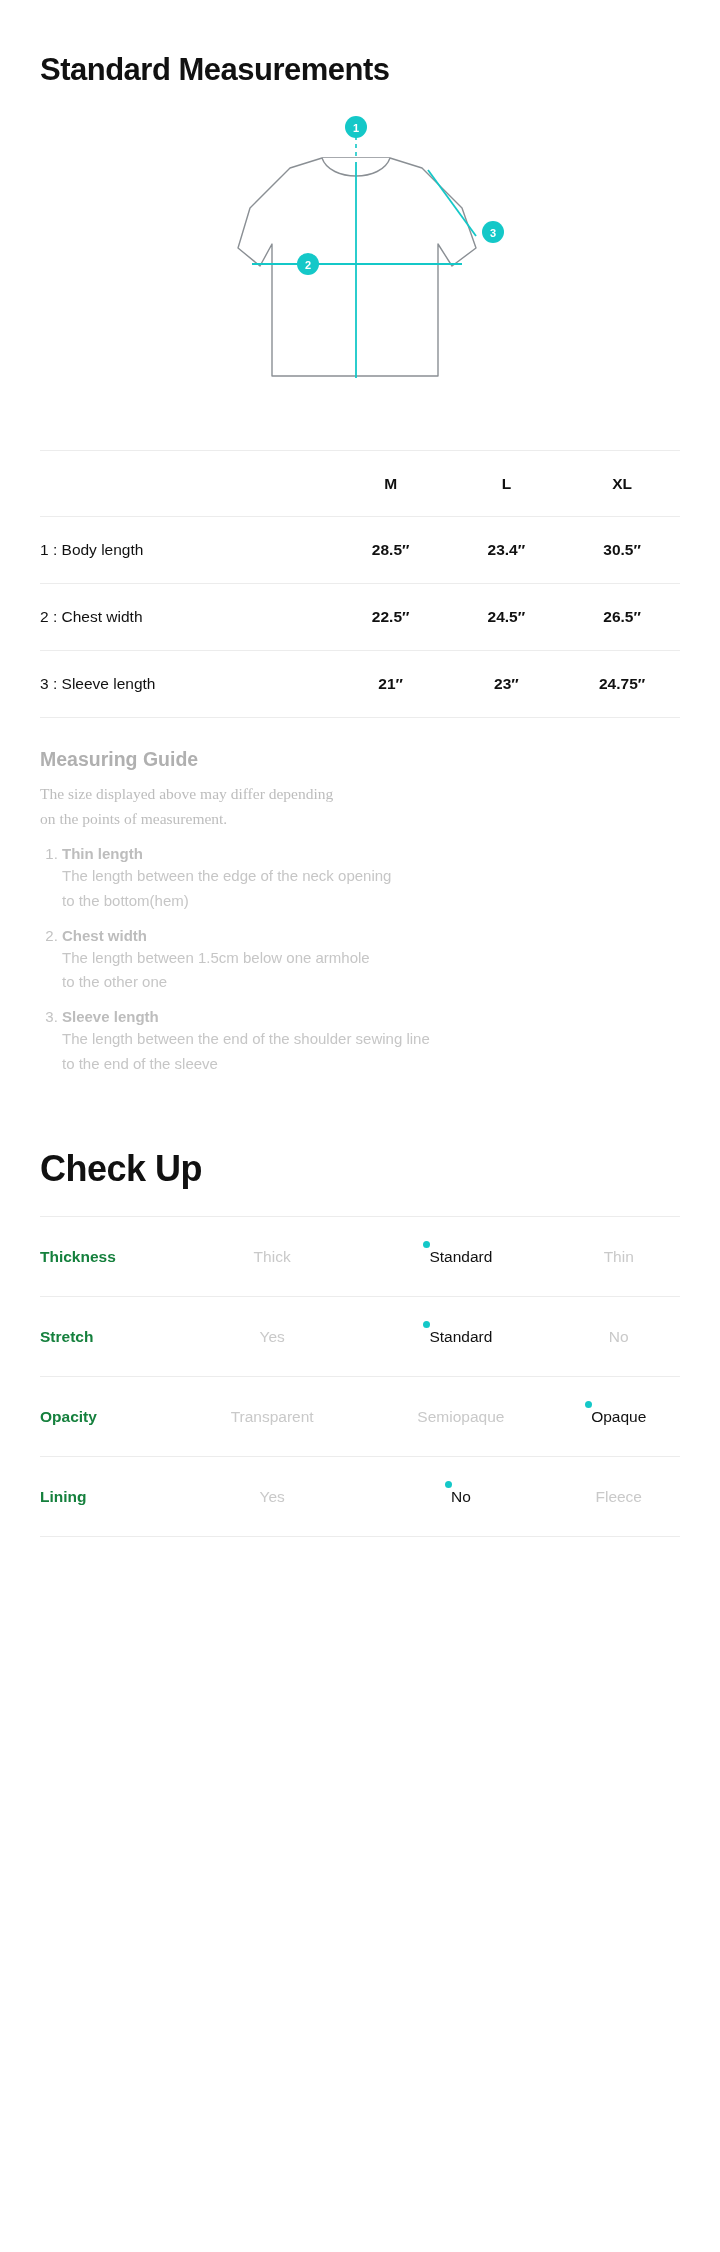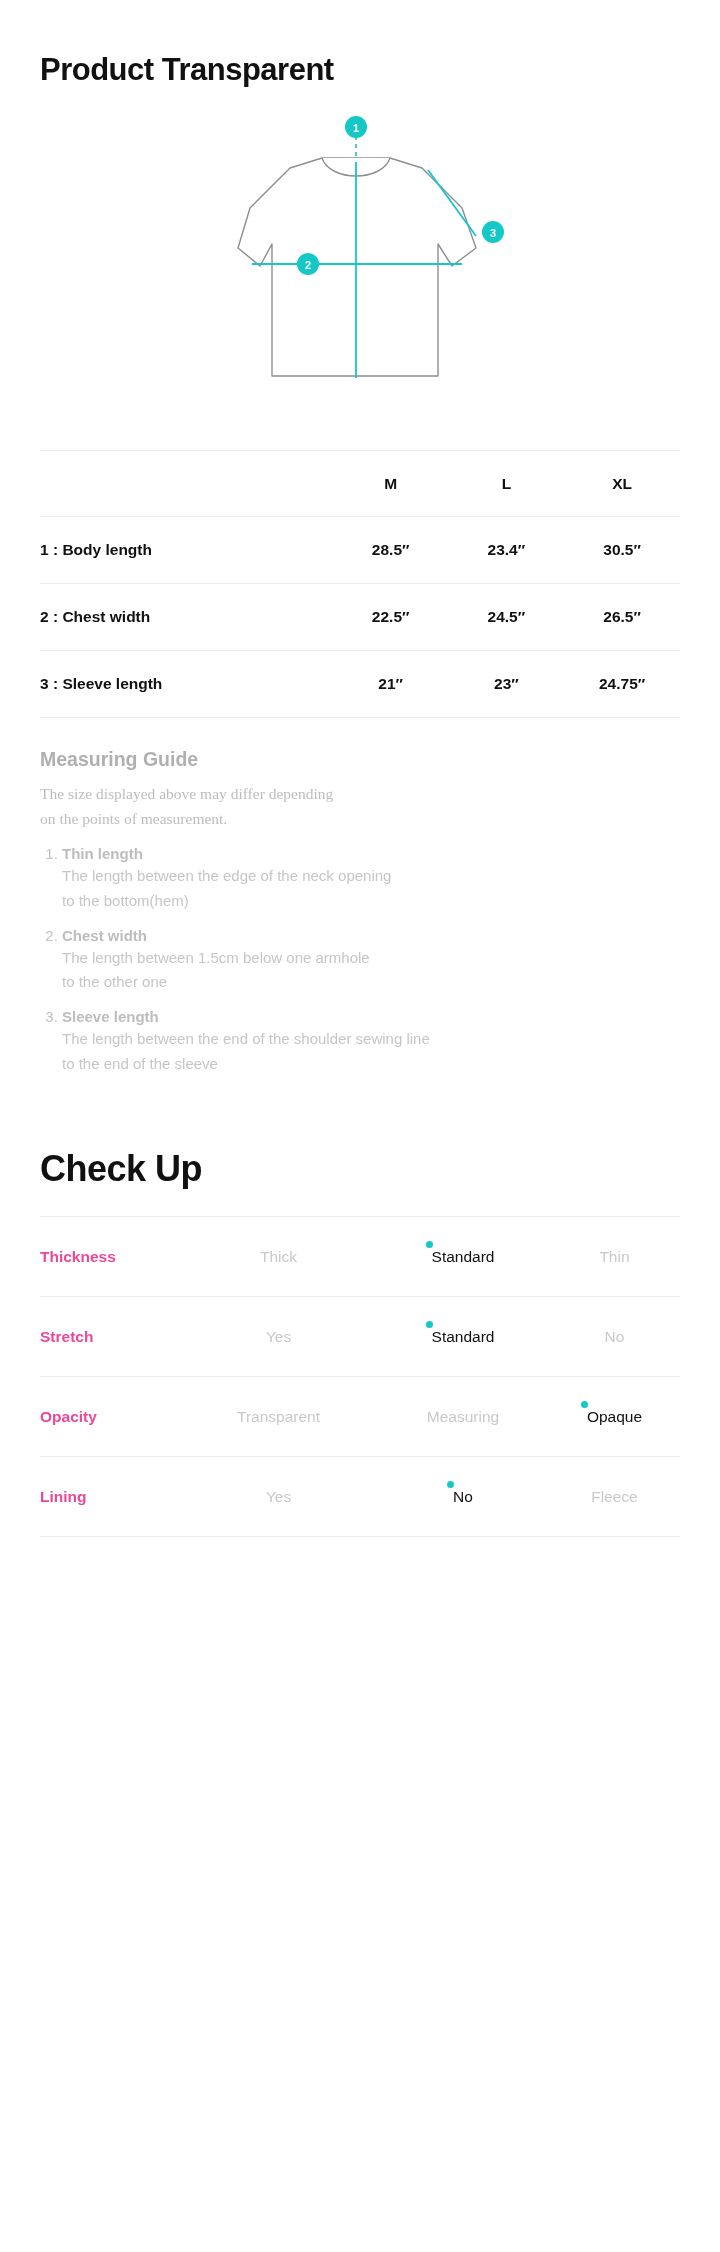--- a/index.html
+++ b/index.html
@@ -47,21 +47,21 @@
     color: #111;
     border-top: 1px solid #ececec;
     border-bottom: 1px solid #ececec;
   }
   .table thead th.label-col { text-align: left; }
   .table tbody td {
     height: 67px;
     vertical-align: middle;
     border-bottom: 1px solid #ececec;
     color: #111;
-    font-weight: bold;
+    font-weight: normal;
   }
   .table tbody td.label-col {
     text-align: left;
     font-size: 15.5px;
     width: 215px;
   }
   .table td.val, .table th.val {
     text-align: center;
     width: 85px;
     font-weight: bold;
@@ -123,21 +123,21 @@
   }
   .checkup tr { border-top: 1px solid #ececec; }
   .checkup tr:last-child { border-bottom: 1px solid #ececec; }
   .checkup td {
     height: 80px;
     vertical-align: middle;
     font-size: 15.5px;
   }
   .checkup td.cu-label {
     font-weight: bold;
-    color: #ec4899;
+    color: #15803d;
     width: 140px;
     text-align: left;
     margin-left: 44px;
   }
   .checkup td.cu-opt {
     text-align: center;
     color: #c9c9c9;
     position: relative;
   }
   .checkup td.cu-opt.selected { color: #111; }
@@ -155,21 +155,21 @@
     border-radius: 50%;
     background: #14c8c8;
   }
   .spacer-bottom { height: 120px; }
 </style>
 </head>
 <body>
 
 <div class="page">
 
-  <h1 class="section-title">Product Transparent</h1>
+  <h1 class="section-title">Standard Measurements</h1>
 
   <div class="diagram-wrap">
     <svg width="340" height="300" viewBox="0 0 340 300">
 
       <path d="M100 52 L60 92 L48 132 L70 150 L82 128 L82 260 L248 260 L248 128 L262 150 L286 132 L272 92 L232 52 L200 42 L132 42 Z" fill="#ffffff" stroke="#8a8f94" stroke-width="1.4" stroke-linejoin="round"></path>
 
       <path d="M132 42 C140 66, 192 66, 200 42" fill="#ffffff" stroke="#8a8f94" stroke-width="1.4"></path>
 
       <line x1="166" y1="12" x2="166" y2="40" stroke="#14c8c8" stroke-width="1.6" stroke-dasharray="4 4"></line>
       <line x1="166" y1="46" x2="166" y2="262" stroke="#14c8c8" stroke-width="1.8"></line>
@@ -257,21 +257,21 @@
       </tr>
       <tr>
         <td class="cu-label">Stretch</td>
         <td class="cu-opt"><span class="opt-inner">Yes</span></td>
         <td class="cu-opt selected"><span class="opt-inner">Standard</span></td>
         <td class="cu-opt"><span class="opt-inner">No</span></td>
       </tr>
       <tr>
         <td class="cu-label">Opacity</td>
         <td class="cu-opt"><span class="opt-inner">Transparent</span></td>
-        <td class="cu-opt"><span class="opt-inner">Measuring</span></td>
+        <td class="cu-opt"><span class="opt-inner">Semiopaque</span></td>
         <td class="cu-opt selected"><span class="opt-inner">Opaque</span></td>
       </tr>
       <tr>
         <td class="cu-label">Lining</td>
         <td class="cu-opt"><span class="opt-inner">Yes</span></td>
         <td class="cu-opt selected"><span class="opt-inner">No</span></td>
         <td class="cu-opt"><span class="opt-inner">Fleece</span></td>
       </tr>
     </tbody>
   </table>

